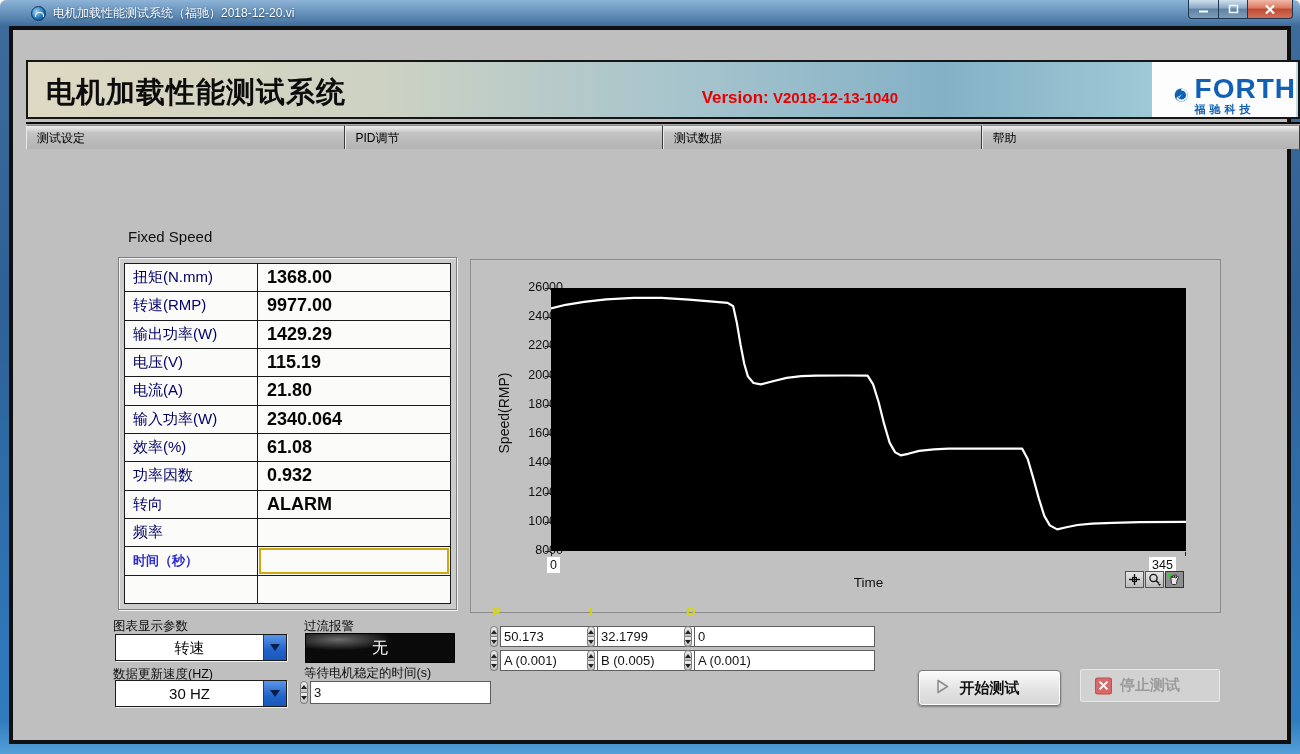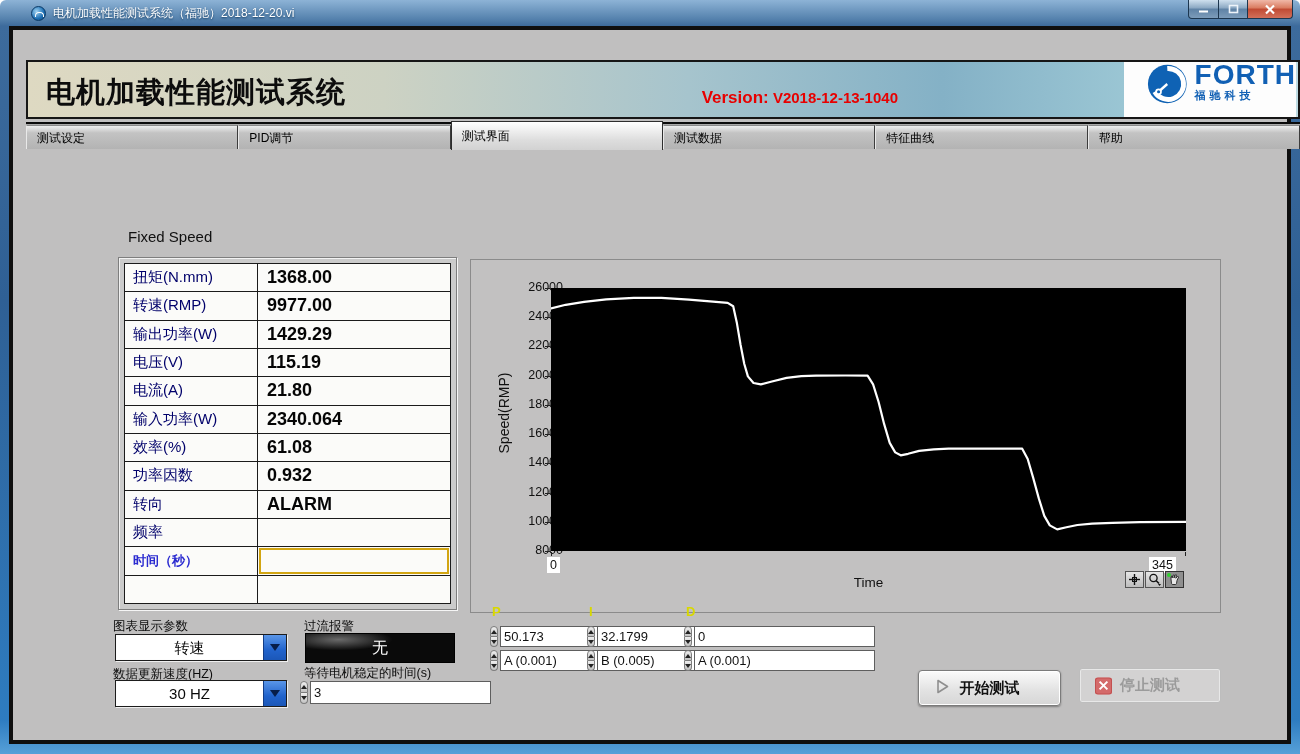--- a/index.html
+++ b/index.html
@@ -23,22 +23,22 @@
   .winbtn.close { width:45px; border-left:none; border-radius:0 0 4px 0;
     background:linear-gradient(180deg,#f0b8a8,#d97a5f 45%,#c04a33 50%,#d3705a); }
   
   .panel { position:absolute; left:9px; top:26px; width:1282px; height:718px;
     background:#c0bfbf; border:4px solid #0f0f0f; }
   .header { position:absolute; left:13px; top:30px; width:1274px; height:59px; border:2px solid #161616;
     background:linear-gradient(90deg,#ded9c2 0%,#cdd2c3 28%,#a6c4cd 52%,#84b1c6 72%,#9dc8d5 88%,#bedce4 100%); }
   .header-title { position:absolute; left:18px; top:11px; font-size:29px; font-weight:bold; color:#0c0c0c; letter-spacing:1px; }
   .version-line { position:absolute; right:400px; top:26px; color:#e80000; font-weight:bold; font-size:15px; white-space:nowrap; }
   .version-line .vlabel { font-size:17px; }
-  .logo-box { position:absolute; right:2px; top:0px; width:172px; height:55px; background:#fdfdfd;
-    display:flex; align-items:flex-start; padding-left:22px; }
+  .logo-box { position:absolute; right:2px; top:0px; width:144px; height:55px; background:#fdfdfd;
+    display:flex; align-items:flex-end; padding-left:22px; }
   .logo-text { margin-left:6px; }
   .logo-forth { font-size:28px; font-weight:bold; color:#1160b4; letter-spacing:1px; line-height:26px; }
   .logo-sub { font-size:11px; font-weight:bold; color:#1160b4; letter-spacing:4px; }
   
   .tabstrip { position:absolute; left:13px; top:92px; width:1274px; height:27px; display:flex;
     border-top:2px solid #0a0a0a; background:#a8a8a8; }
   .tab { flex:1; font-size:12px; color:#000; padding-left:10px; line-height:24px; margin-top:1px;
     background:linear-gradient(180deg,#efefef,#c3c3c3 30%,#b3b3b3); border-right:1px solid #3c3c3c;
     border-left:1px solid #e9e9e9; border-top:1px solid #8a8a8a; position:relative; cursor:default; }
   .tab.active { background:linear-gradient(180deg,#ffffff,#dddddd 65%,#d2d2d2);
@@ -156,23 +156,21 @@
         <div class="logo-text">
           <div class="logo-forth">FORTH</div>
           <div class="logo-sub">福驰科技</div>
         </div>
       </div>
     </div>
 
     <div class="tabstrip" id="tabstrip">
         <div class="tab">测试设定</div>
         <div class="tab">PID调节</div>
-        <div class="tab active">测试界面</div>
         <div class="tab">测试数据</div>
-        <div class="tab">特征曲线</div>
         <div class="tab">帮助</div>
       </div>
 
     <div class="section-title">Fixed Speed</div>
 
     <div class="table-outer">
       <div class="data-table" id="data-table">
           <div class="t-row">
             <div class="t-label">扭矩(N.mm)</div>
             <div class="t-value">1368.00</div>

